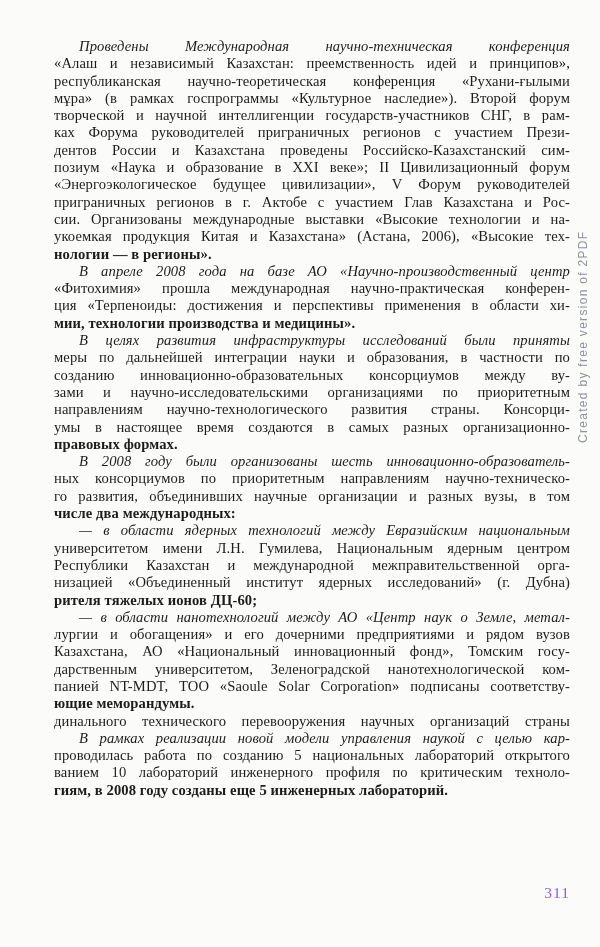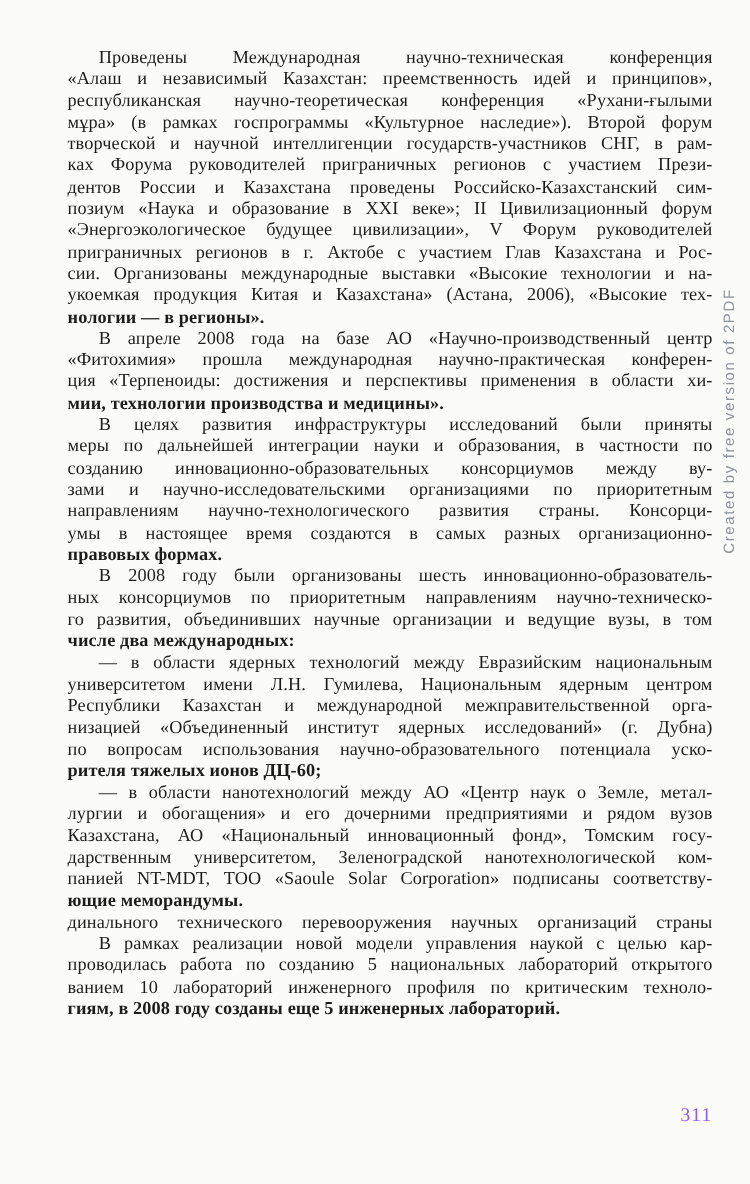--- a/index.html
+++ b/index.html
@@ -31,20 +31,21 @@
   .line {
     font-size: 14.6px;
     line-height: 17.3px;
     text-align: justify;
     text-align-last: justify;
     text-justify: inter-word;
     letter-spacing: 0.1px;
   }
   .line.first {
     text-indent: 25px;
+    font-style: italic;
   }
   .line.last {
     text-align-last: left;
     font-weight: bold;
   }
   .page-number {
     position: absolute;
     top: 884px;
     right: 30px;
     font-size: 15.5px;
@@ -96,29 +97,28 @@
         <div class="line">меры по дальнейшей интеграции науки и образования, в частности по</div>
         <div class="line">созданию инновационно-образовательных консорциумов между ву-</div>
         <div class="line">зами и научно-исследовательскими организациями по приоритетным</div>
         <div class="line">направлениям научно-технологического развития страны. Консорци-</div>
         <div class="line">умы в настоящее время создаются в самых разных организационно-</div>
         <div class="line last">правовых формах.</div>
       </div>
       <div class="paragraph">
         <div class="line first">В 2008 году были организованы шесть инновационно-образователь-</div>
         <div class="line">ных консорциумов по приоритетным направлениям научно-техническо-</div>
-        <div class="line">го развития, объединивших научные организации и ведущие вузы, в том</div>
+        <div class="line">го развития, объединивших научные организации и разных вузы, в том</div>
         <div class="line last">числе два международных:</div>
       </div>
       <div class="paragraph">
         <div class="line first">— в области ядерных технологий между Евразийским национальным</div>
         <div class="line">университетом имени Л.Н. Гумилева, Национальным ядерным центром</div>
         <div class="line">Республики Казахстан и международной межправительственной орга-</div>
         <div class="line">низацией «Объединенный институт ядерных исследований» (г. Дубна)</div>
-        <div class="line">по вопросам использования научно-образовательного потенциала уско-</div>
         <div class="line last">рителя тяжелых ионов ДЦ-60;</div>
       </div>
       <div class="paragraph">
         <div class="line first">— в области нанотехнологий между АО «Центр наук о Земле, метал-</div>
         <div class="line">лургии и обогащения» и его дочерними предприятиями и рядом вузов</div>
         <div class="line">Казахстана, АО «Национальный инновационный фонд», Томским госу-</div>
         <div class="line">дарственным университетом, Зеленоградской нанотехнологической ком-</div>
         <div class="line">панией NT-MDT, ТОО «Saoule Solar Corporation» подписаны соответству-</div>
         <div class="line last">ющие меморандумы.</div>
       </div>

